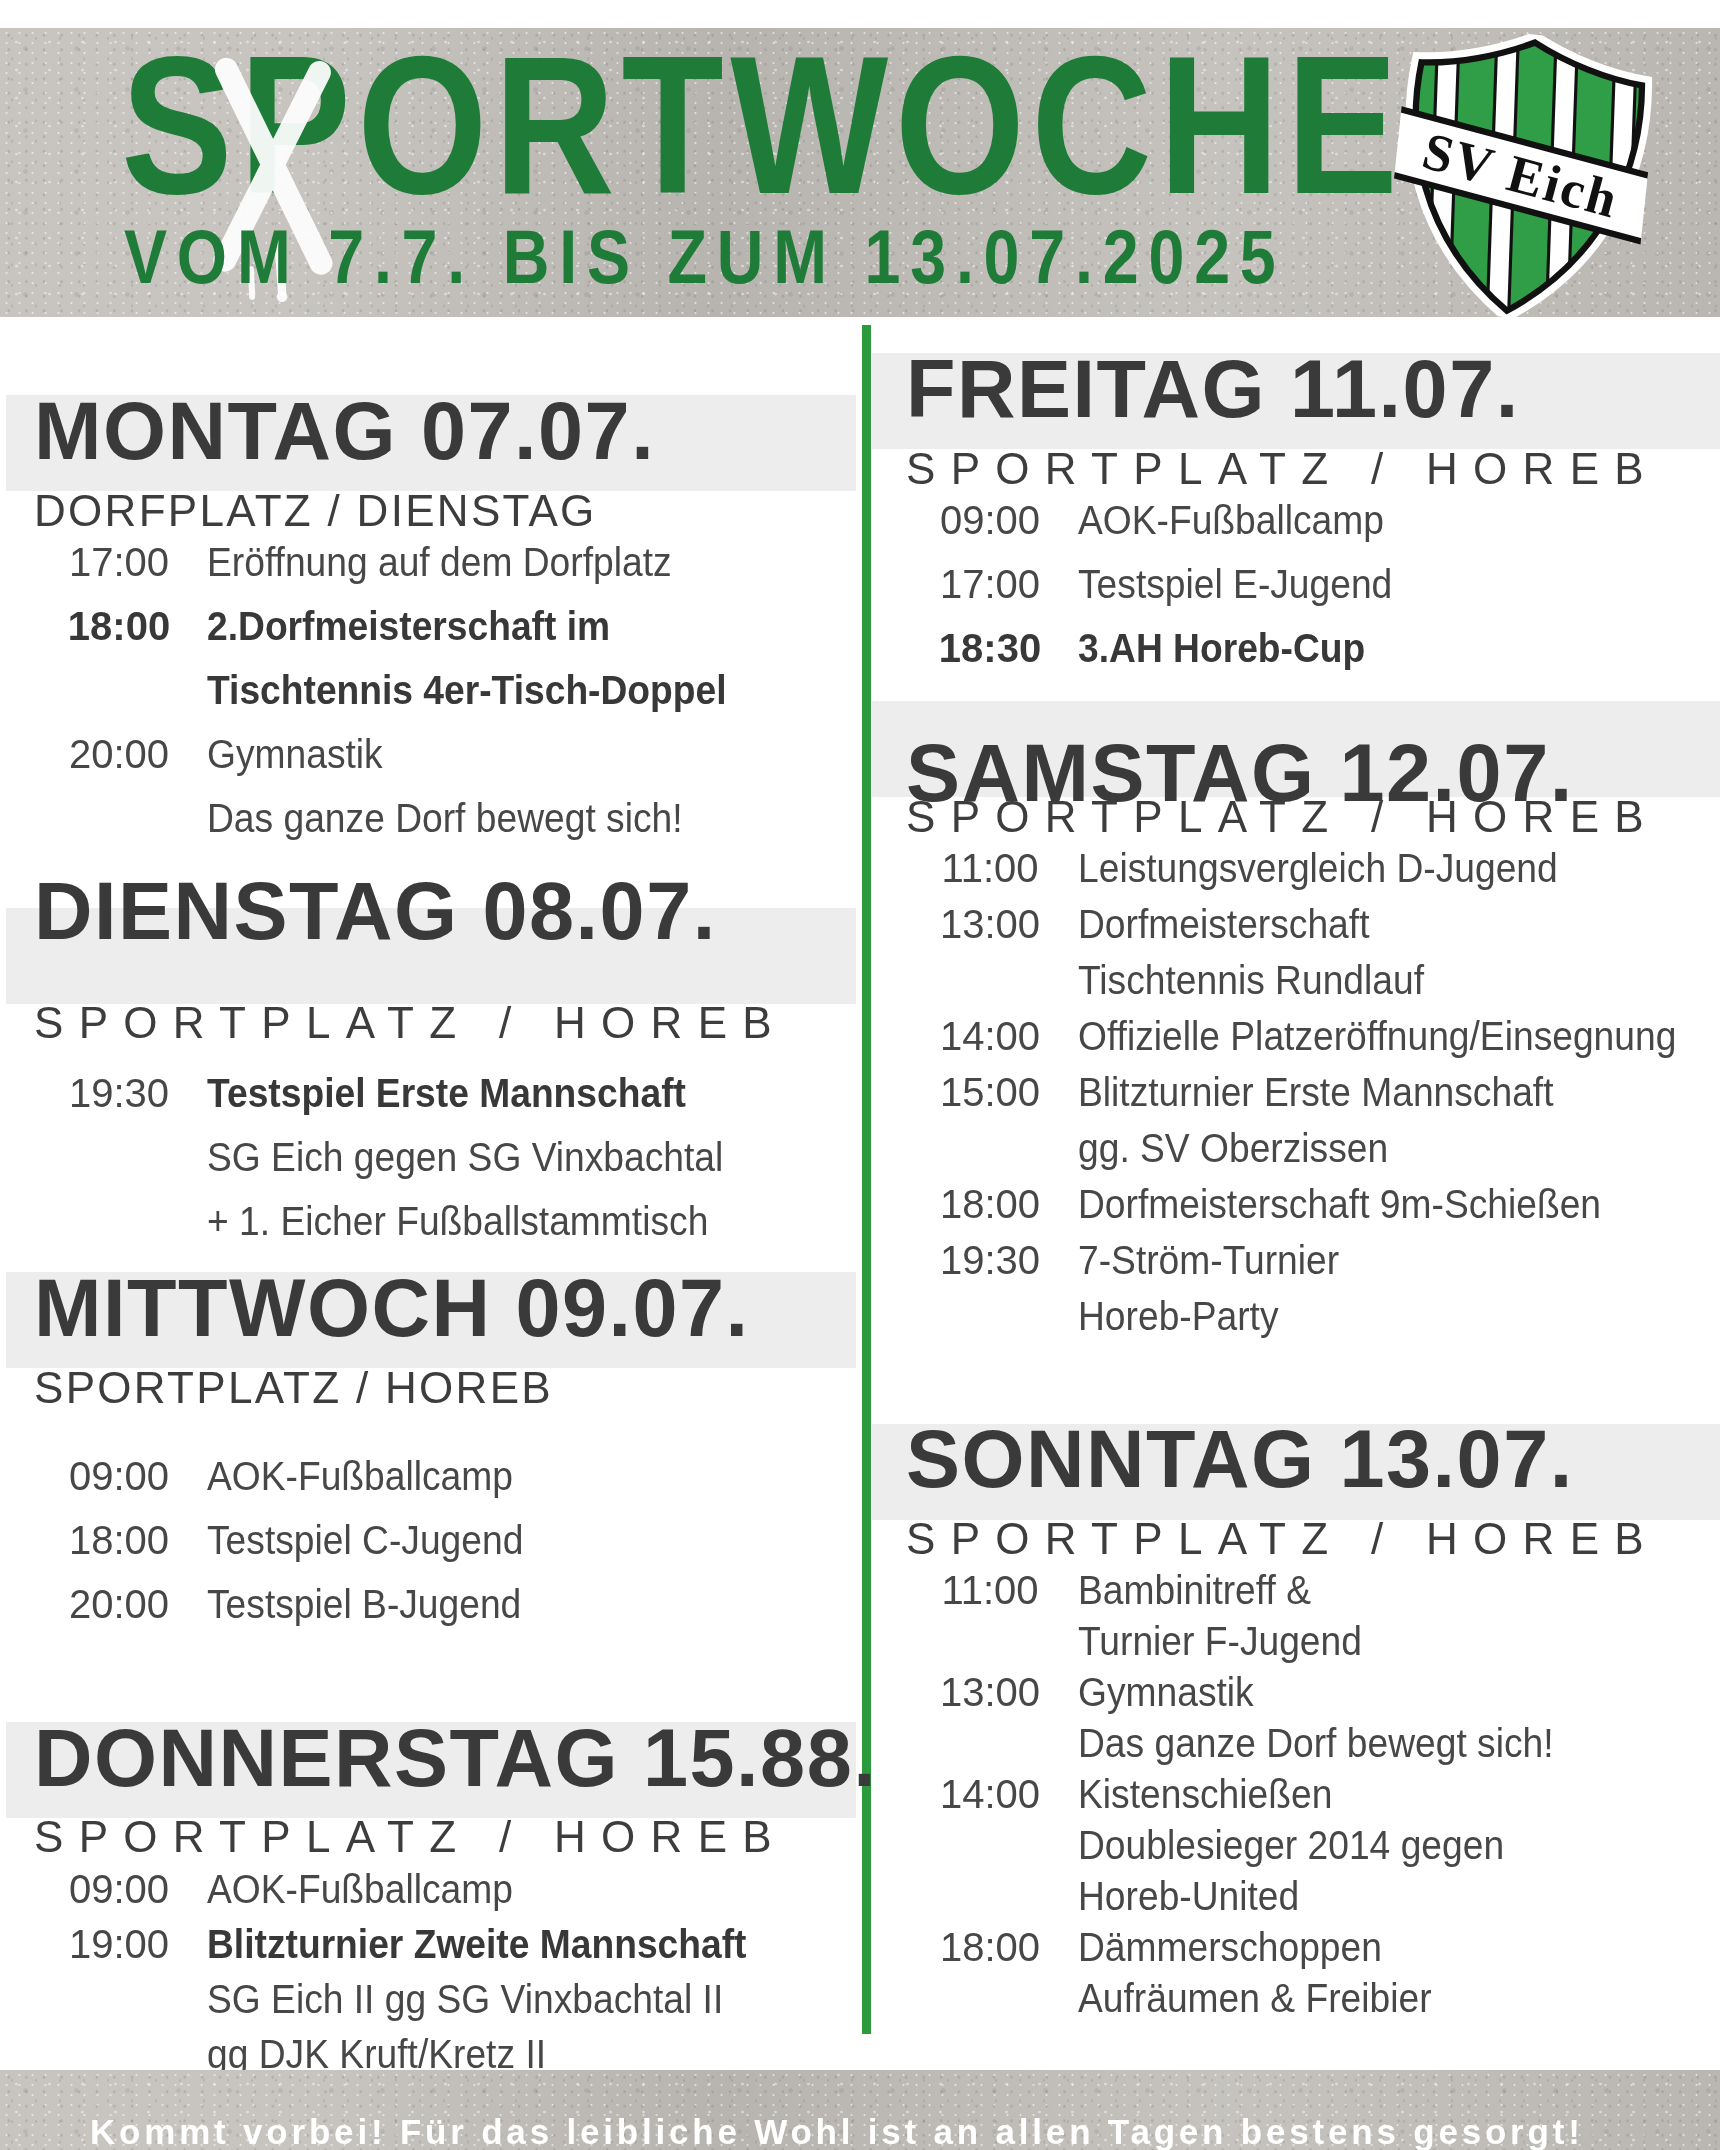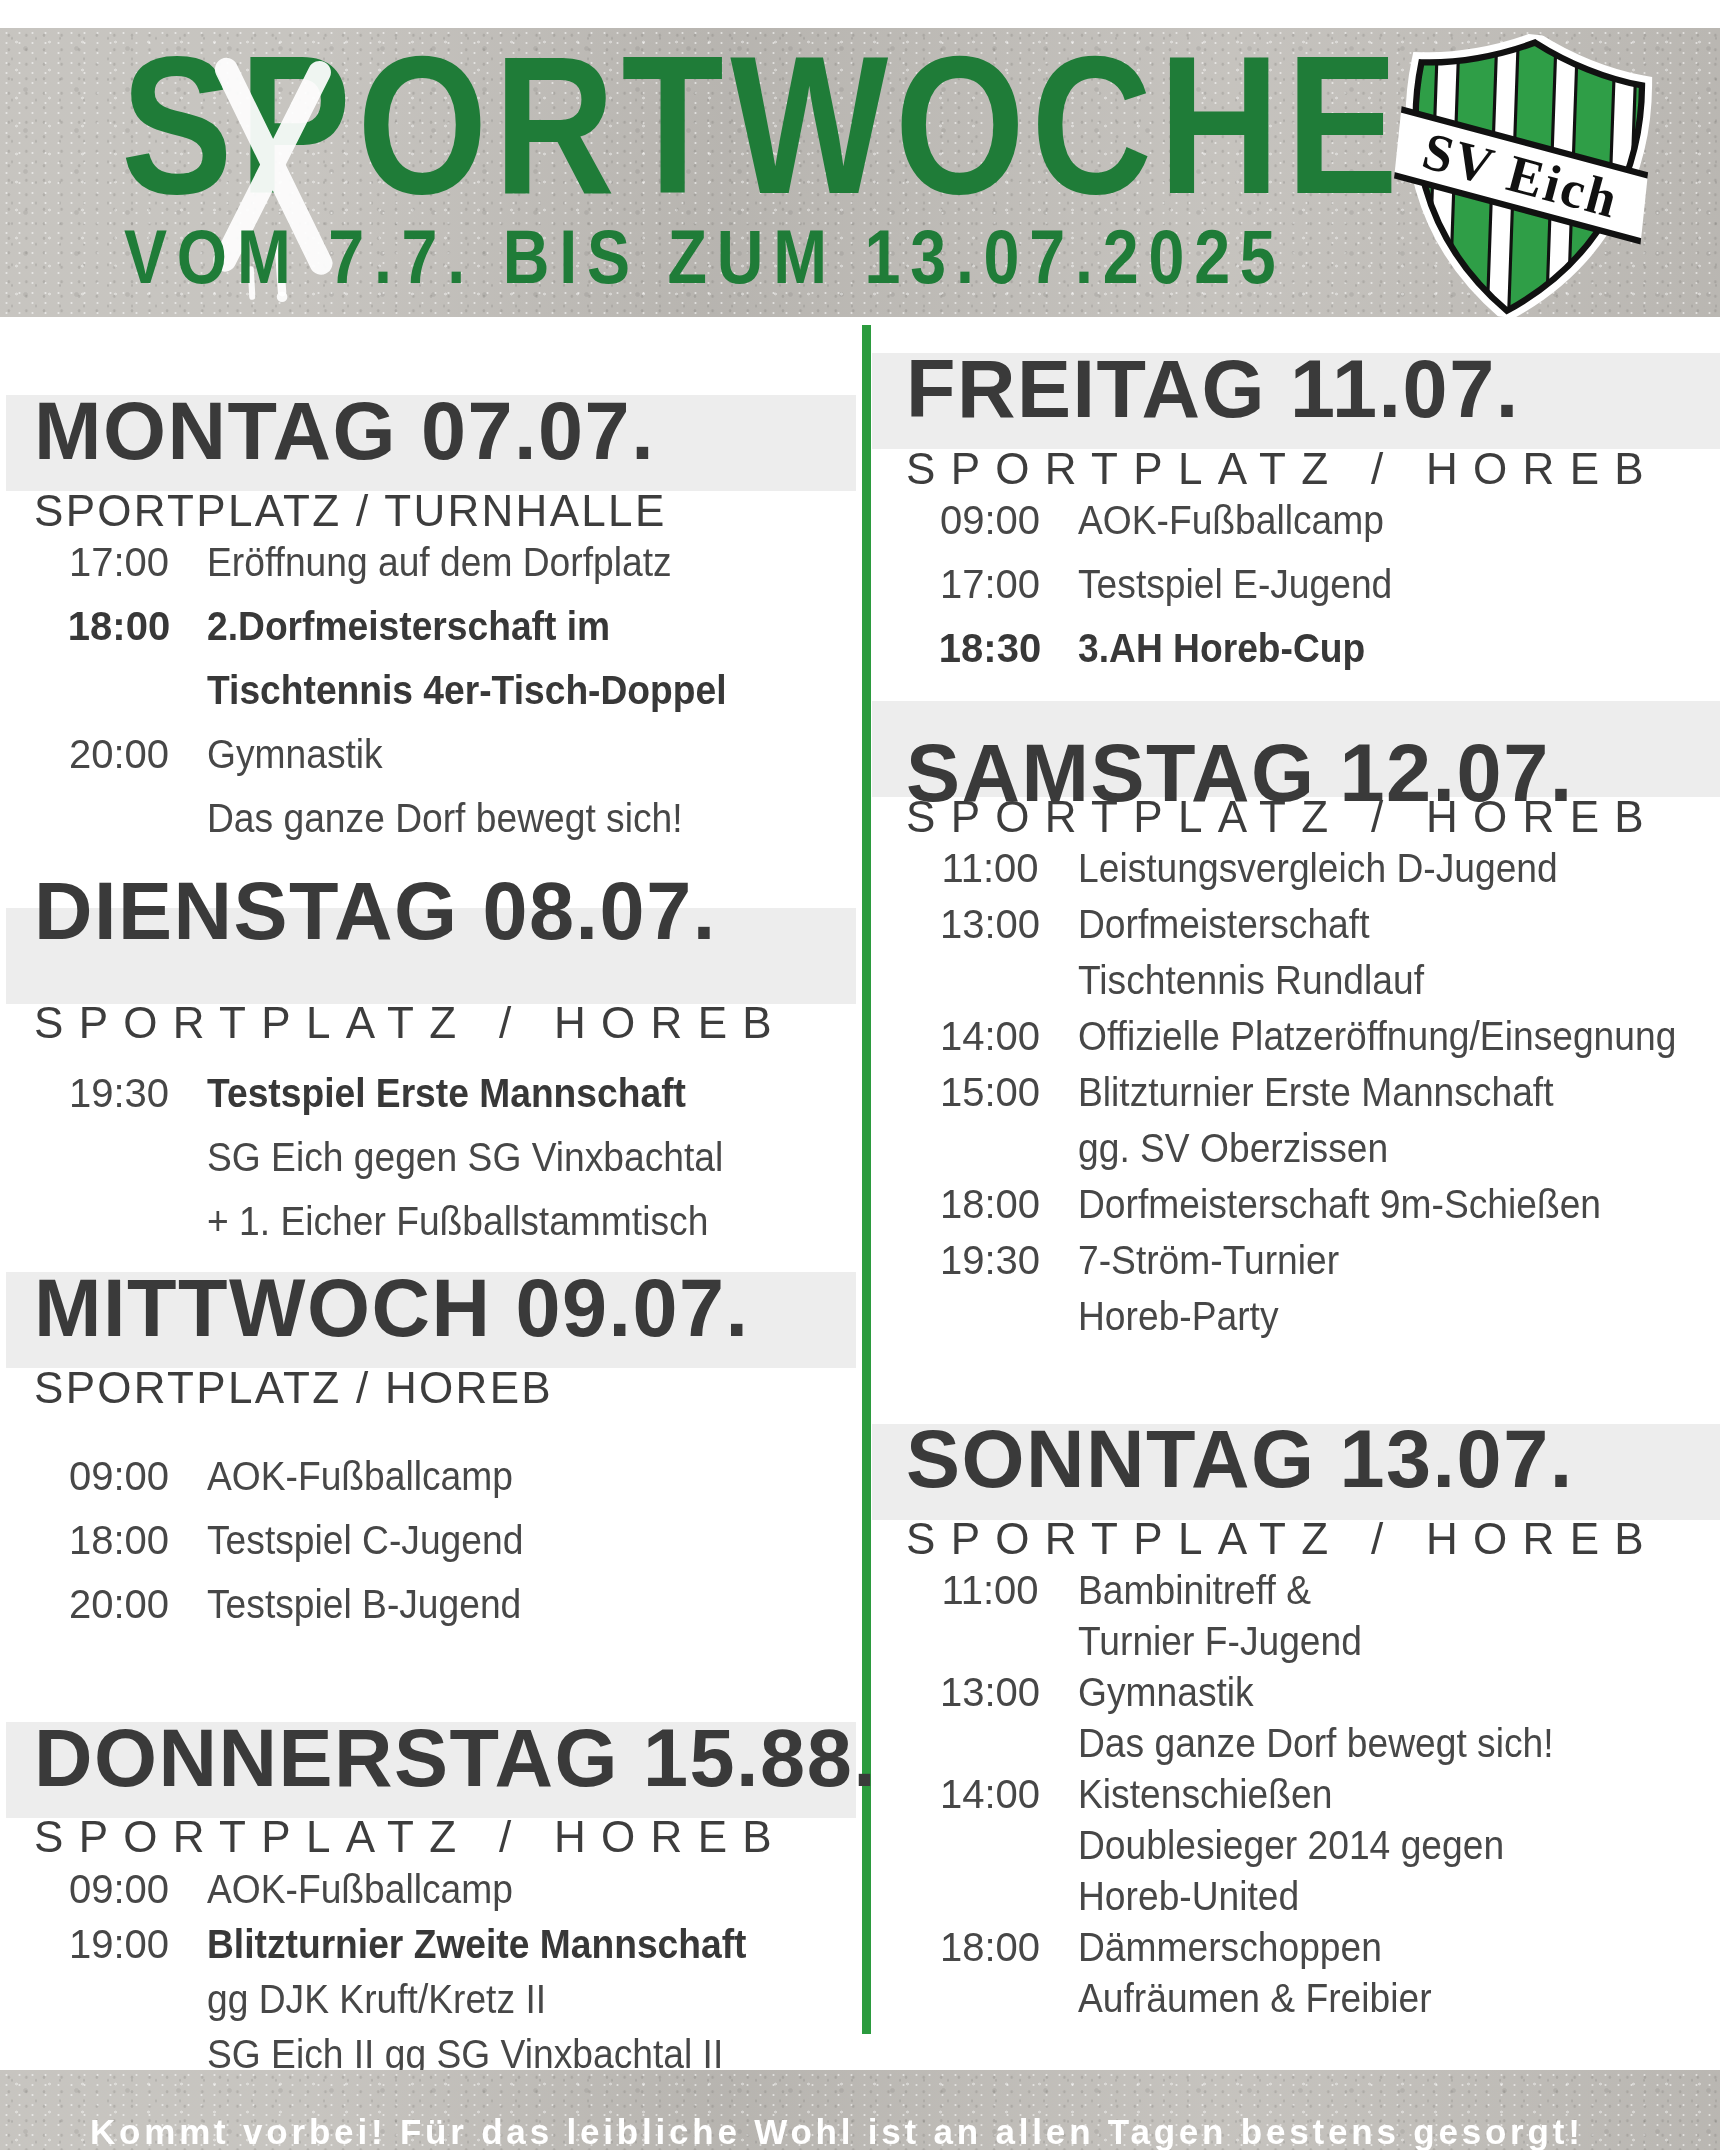--- a/index.html
+++ b/index.html
@@ -105,21 +105,21 @@
   <g transform="rotate(9 100 112)">
     <rect x="-14" y="86" width="228" height="52" fill="#ffffff" stroke="#111111" stroke-width="5"></rect>
     <text x="100" y="126" text-anchor="middle" font-family="Liberation Serif, serif" font-size="42" font-weight="700" letter-spacing="2" fill="#111111">SV Eich</text>
   </g>
 </svg>
 
 <div id="divider"></div>
 
 <div class="band l" style="top:395px"></div>
 <div class="d-title" style="left:34px;top:386px">MONTAG 07.07.</div>
-<div class="d-sub" style="left:34px;top:484px">SPORTPLATZ / TURNHALLE</div>
+<div class="d-sub" style="left:34px;top:484px">DORFPLATZ / DIENSTAG</div>
 <div class="events p84" style="left:31px;top:539px">
   <div class="row">
       <span class="time">17:00</span>
       <span class="txt">Eröffnung auf dem Dorfplatz</span>
     </div>
   <div class="row">
       <span class="time b">18:00</span>
       <span class="txt b">2.Dorfmeisterschaft im</span>
     </div>
   <div class="row">
@@ -179,25 +179,25 @@
   <div class="row">
       <span class="time">09:00</span>
       <span class="txt">AOK-Fußballcamp</span>
     </div>
   <div class="row">
       <span class="time">19:00</span>
       <span class="txt b">Blitzturnier Zweite Mannschaft</span>
     </div>
   <div class="row">
       <span class="time"></span>
+      <span class="txt">SG Eich II gg SG Vinxbachtal II</span>
+    </div>
+  <div class="row">
+      <span class="time"></span>
       <span class="txt">gg DJK Kruft/Kretz II</span>
-    </div>
-  <div class="row">
-      <span class="time"></span>
-      <span class="txt">SG Eich II gg SG Vinxbachtal II</span>
     </div>
 </div>
 
 <div class="band r" style="top:353px"></div>
 <div class="d-title" style="left:906px;top:344px">FREITAG 11.07.</div>
 <div class="d-sub sp" style="left:906px;top:442px">SPORTPLATZ / HOREB</div>
 <div class="events p84" style="left:902px;top:497px">
   <div class="row">
       <span class="time">09:00</span>
       <span class="txt">AOK-Fußballcamp</span>

